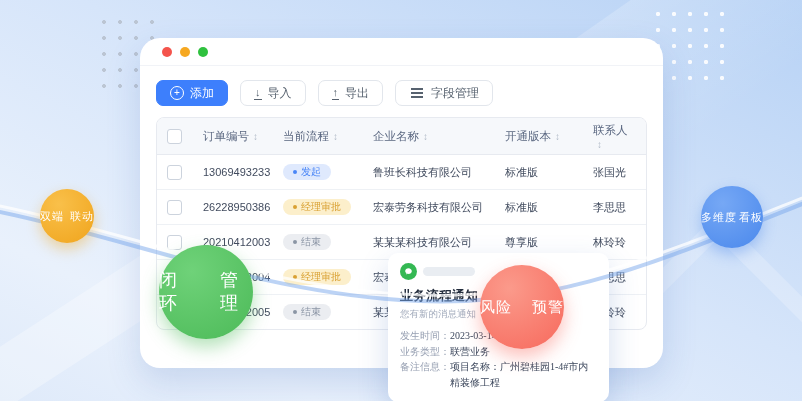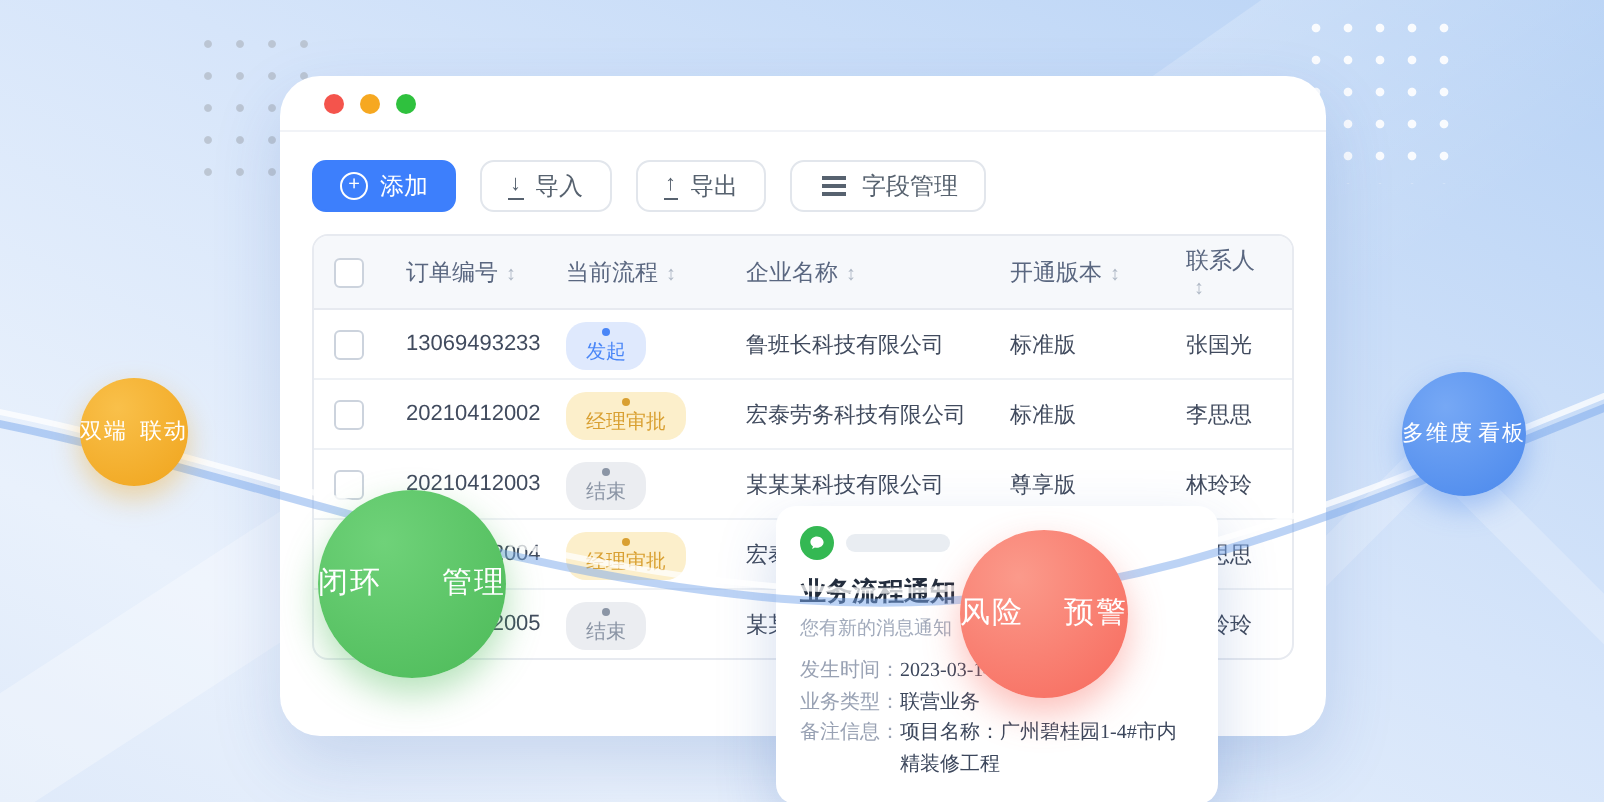--- a/index.html
+++ b/index.html
@@ -42,21 +42,21 @@
   table{width:100%;border-collapse:collapse;font-size:11px;table-layout:fixed;}
   th{background:#f6f8fb;color:#5a6780;font-weight:normal;height:36px;text-align:left;
      padding:0 10px;border-bottom:1px solid #e7eaf0;font-size:11.5px;}
   td{height:34px;padding:0 10px;border-bottom:1px solid #eef1f5;color:#414b5e;
      white-space:nowrap;overflow:hidden;}
   tr:last-child td{border-bottom:none;}
   .cb{display:inline-block;width:13px;height:13px;border:1px solid #ccd3dd;border-radius:3px;
     background:#fff;vertical-align:middle;}
   .sort{color:#b0b9c6;font-size:10px;margin-left:4px;}
   .pill{display:inline-flex;align-items:center;gap:4px;padding:3px 10px;border-radius:10px;
-    font-size:10px;line-height:1;flex-direction:column;}
+    font-size:10px;line-height:1;}
   .pdot{width:4px;height:4px;border-radius:50%;background:currentColor;}
   .pill[data-type="blue"]{background:#dfe9fd;color:#4a86f7;}
   .pill[data-type="yellow"]{background:#fcefcb;color:#d9a032;}
   .pill[data-type="gray"]{background:#ebedf1;color:#8b95a5;}
 
   
   .arc{position:absolute;left:0;top:0;width:802px;height:401px;z-index:7;pointer-events:none;}
 
   
   .card{position:absolute;left:388px;top:253px;width:221px;background:#fff;border-radius:10px;
@@ -72,21 +72,21 @@
   .flabel{color:#98a1b3;flex-shrink:0;}
   .fval{color:#3c475c;}
   .remark div{color:#3c475c;line-height:1.55;}
 
   
   .bubble{position:absolute;border-radius:50%;display:flex;flex-direction:row;align-items:center;
     justify-content:space-between;color:#fff;z-index:8;line-height:1.3;letter-spacing:1px;}
   .bubble.orange{left:40px;top:189px;width:54px;height:54px;font-size:11px;
     background:radial-gradient(circle at 35% 28%,#f9c04a,#f0a41c);
     box-shadow:0 6px 14px rgba(240,164,28,.4);}
-  .bubble.green{left:159px;top:245px;width:94px;height:94px;font-size:15px;
+  .bubble.green{left:159px;top:245px;width:94px;height:94px;font-size:18px;
     background:radial-gradient(circle at 35% 28%,#6fd279,#4cba58);
     box-shadow:0 8px 18px rgba(76,186,88,.42);gap:28px;}
   .bubble.pink{left:480px;top:265px;width:84px;height:84px;font-size:15px;
     background:radial-gradient(circle at 35% 28%,#fb9a8b,#f7695c);
     box-shadow:0 8px 18px rgba(247,105,92,.42);gap:19px;}
   .bubble.blue{left:701px;top:186px;width:62px;height:62px;font-size:11px;
     background:radial-gradient(circle at 35% 28%,#76a8f5,#4a88ec);
     box-shadow:0 6px 14px rgba(74,136,236,.4);}
 </style>
 </head>
@@ -156,21 +156,21 @@
           <td><span class="pill" data-type="blue">
                 <span class="pdot"></span>
                 <span>发起</span>
               </span></td>
           <td>鲁班长科技有限公司</td>
           <td>标准版</td>
           <td>张国光</td>
         </tr>
         <tr>
           <td><span class="cb"></span></td>
-          <td>20210412002</td>
+          <td>26228950386</td>
           <td><span class="pill" data-type="yellow">
                 <span class="pdot"></span>
                 <span>经理审批</span>
               </span></td>
           <td>宏泰劳务科技有限公司</td>
           <td>标准版</td>
           <td>李思思</td>
         </tr>
         <tr>
           <td><span class="cb"></span></td>

